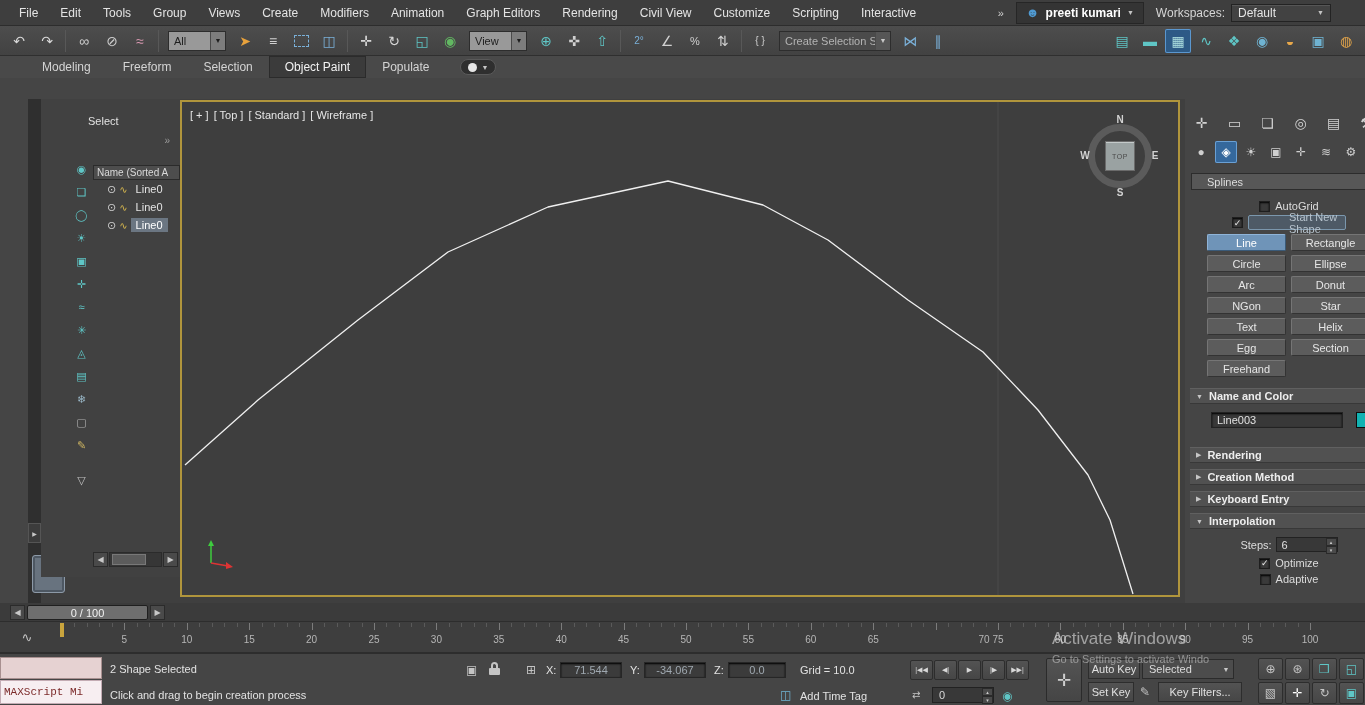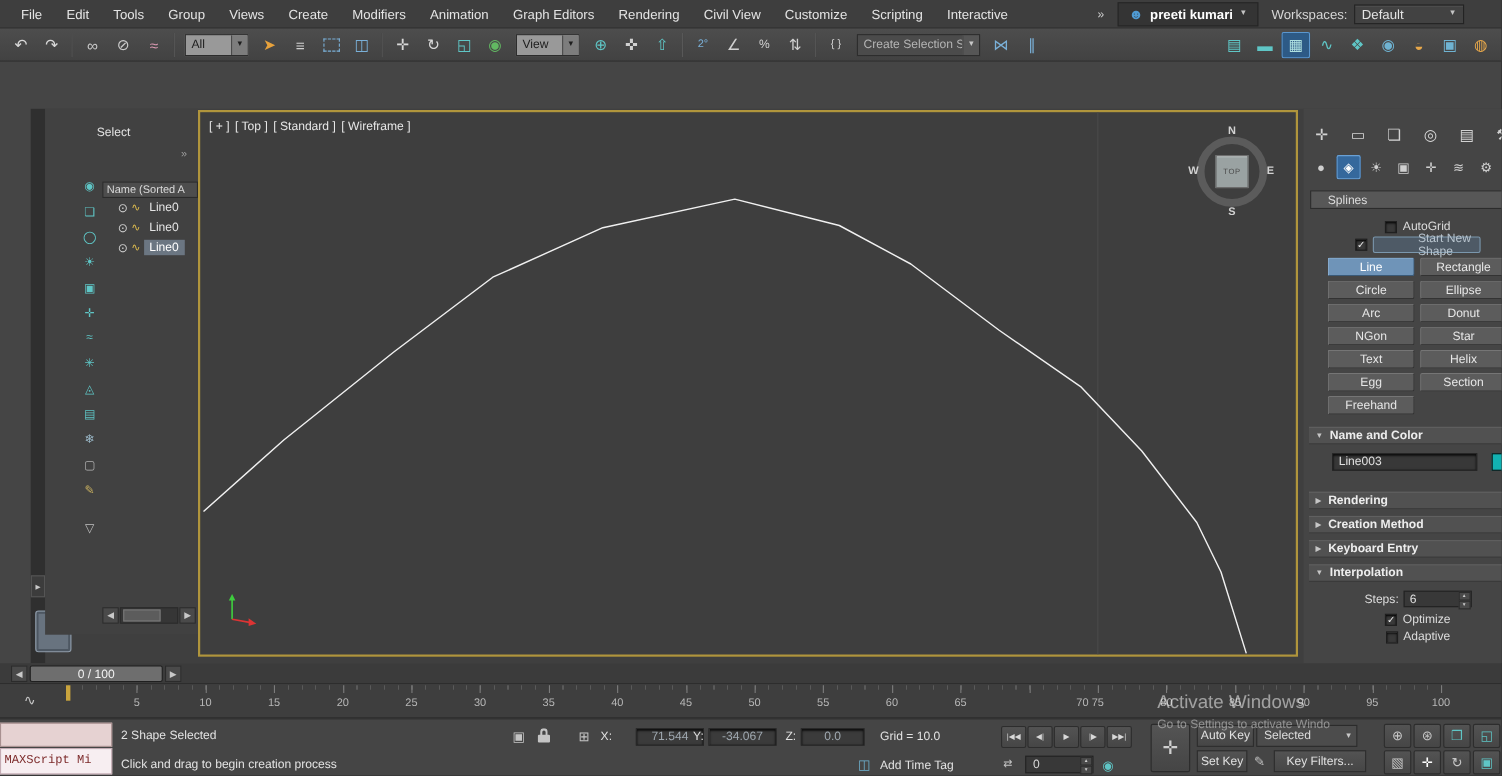--- a/index.html
+++ b/index.html
@@ -229,20 +229,33 @@
       <div class="tico" style="color: rgb(95, 198, 198);">▬</div>
       <div class="tico sel" style="color: rgb(174, 224, 224);">▦</div>
       <div class="tico" style="color: rgb(95, 198, 198);">∿</div>
       <div class="tico" style="color: rgb(95, 198, 198);">❖</div>
       <div class="tico" style="color: rgb(111, 179, 210);">◉</div>
       <div class="tico" style="color: rgb(232, 168, 74);">◒</div>
       <div class="tico" style="color: rgb(111, 179, 210);">▣</div>
       <div class="tico" style="color: rgb(232, 168, 74);">◍</div>
     </div>
 
+  <div class="ribbontabs">
+    <div class="rtabs" id="ribbon-tabs">
+        <div class="rtab">Modeling</div>
+        <div class="rtab">Freeform</div>
+        <div class="rtab">Selection</div>
+        <div class="rtab active">Object Paint</div>
+        <div class="rtab">Populate</div>
+      </div>
+    <div class="rcirc">
+      <span class="circ"></span>
+      <span class="arrow">▼</span>
+    </div>
+  </div>
 
   <div class="content">
 
     <div class="leftstrip"></div>
     <div class="expander">▶</div>
     <div class="dockbtn"></div>
 
     <div class="explorer">
       <div class="exp-title">Select</div>
       <div class="exp-chev">»</div>
@@ -477,21 +490,21 @@
     <div class="sb-text" style="left:110px;top:35px;">Click and drag to begin creation process</div>
 
     <div class="sb-ico" style="left:466px;top:9px;">▣</div>
     <div class="lockicon" style="left:489px;top:8px;">
         <span class="shackle"></span>
         <span class="lbody"></span>
       </div>
     <div class="sb-ico" style="left:526px;top:9px;">⊞</div>
 
     <span class="sb-text" style="left:546px;top:10px;">X:</span>
-    <div class="coordfield" style="left:560px;width:62px;margin-left:18px;">71.544</div>
+    <div class="coordfield" style="left:560px;width:62px;">71.544</div>
     <span class="sb-text" style="left:630px;top:10px;">Y:</span>
     <div class="coordfield" style="left:644px;width:62px;">-34.067</div>
     <span class="sb-text" style="left:714px;top:10px;">Z:</span>
     <div class="coordfield" style="left:728px;width:58px;">0.0</div>
 
     <div class="sb-text" style="left:800px;top:10px;">Grid = 10.0</div>
     <div class="sb-ico" style="left:780px;top:34px;color:#6fb3d2;">◫</div>
     <div class="sb-text" style="left:800px;top:36px;">Add Time Tag</div>
 
     <div class="playback" id="playback">

